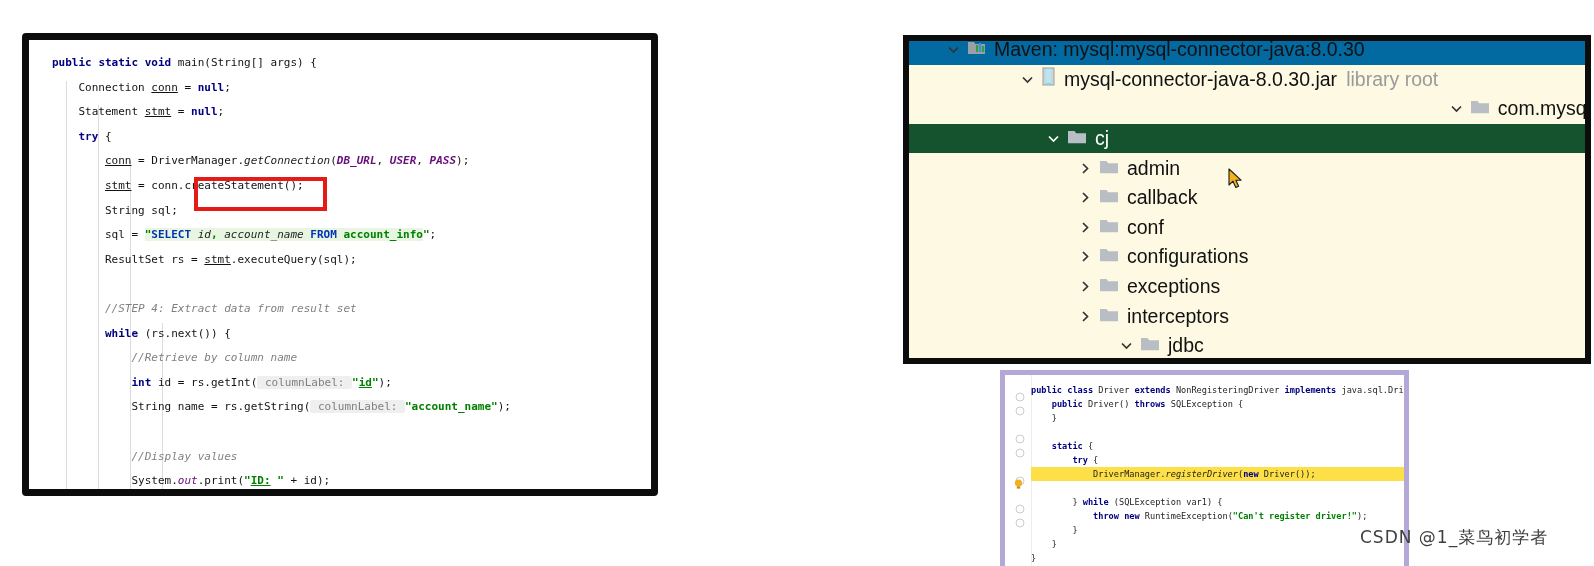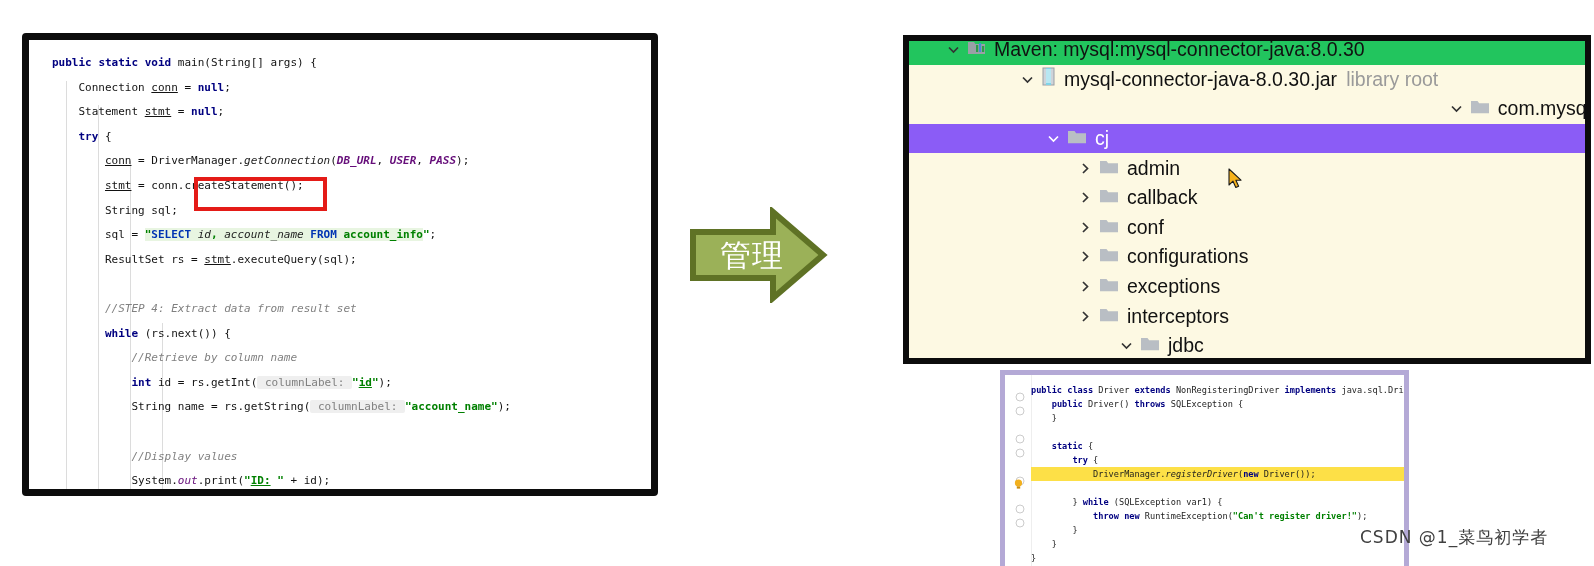--- a/index.html
+++ b/index.html
@@ -146,22 +146,22 @@
   }
   .tree-row {
     position: relative;
     height: 29.6px;
     display: flex;
     align-items: center;
     font-size: 19.5px;
     color: #111111;
     white-space: nowrap;
   }
-  .tree-row.first { background: #22c55e; }
-  .tree-row.selected { background: #8b5cf6; color: #ffffff; }
+  .tree-row.first { background: #0369a1; }
+  .tree-row.selected { background: #14532d; color: #ffffff; }
   .twisty {
     width: 17px;
     height: 17px;
     flex: none;
     position: relative;
     margin-right: 5px;
   }
   .twisty svg { display: block; }
   .ficon { flex: none; margin-right: 8px; display: block; }
   .muted { color: #9a9a9a; margin-left: 9px; }
@@ -259,26 +259,20 @@
       <div class="ln">            <span class="kw">int</span> id = rs.getInt(<span class="hint"> columnLabel: </span><span class="str">"<span class="loc">id</span>"</span>);</div>
       <div class="ln">            String name = rs.getString(<span class="hint"> columnLabel: </span><span class="str">"account_name"</span>);</div>
       <div class="ln"> </div>
       <div class="ln">            <span class="cmt">//Display values</span></div>
       <div class="ln">            System.<span class="stat">out</span>.print(<span class="str">"<span class="loc">ID:</span> "</span> + id);</div>
     </div>
     <div class="redbox"></div>
   </div>
   <div class="left-panel-border"></div>
 
-  <div class="arrow-wrap">
-    <svg width="140" height="96" viewBox="0 0 140 96">
-      <polygon points="5,25 85,25 85,5 135,48 85,91 85,71 5,71" fill="#9bb158" stroke="#5f7225" stroke-width="6" stroke-linejoin="miter"></polygon>
-    </svg>
-    <div class="arrow-label">管理</div>
-  </div>
 
   <div class="tree-panel">
 
     <div class="tree-row first" style="padding-left:42px;">
       <span class="twisty">
         <svg width="17" height="17" viewBox="0 0 17 17">
             <path d="M4 6.5 L8.5 11 L13 6.5" fill="none" stroke="#333" stroke-width="1.7"></path>
           </svg>
       </span>
       <span class="ficon">

